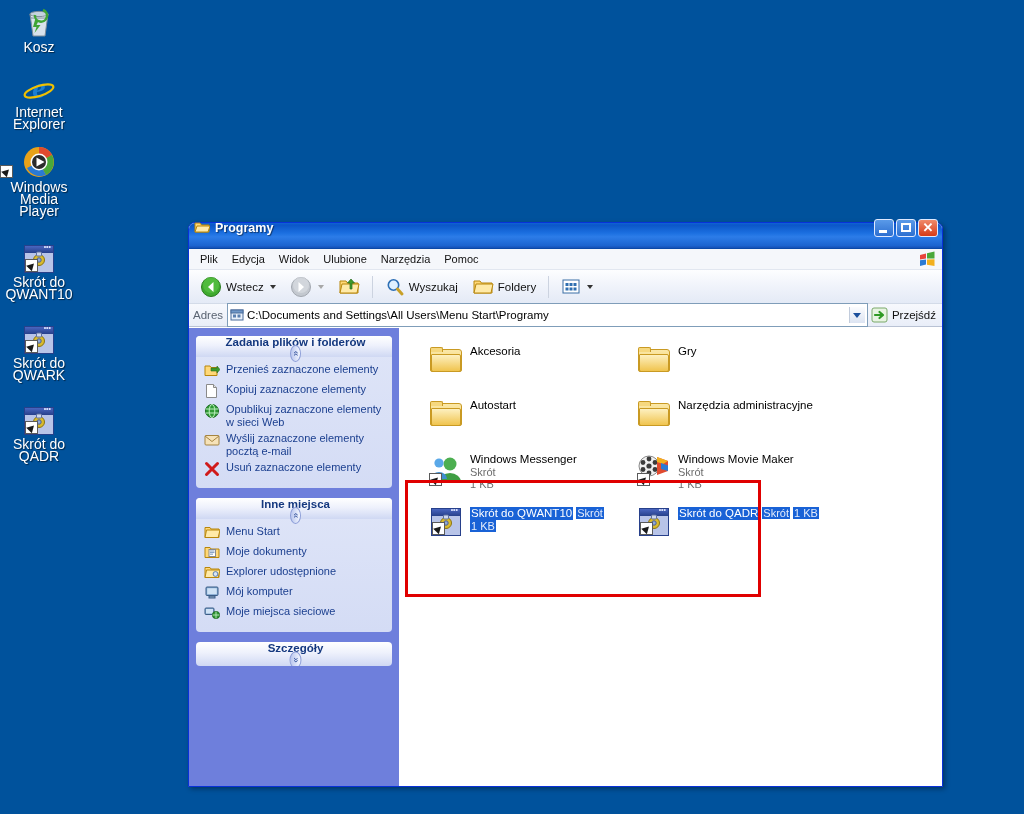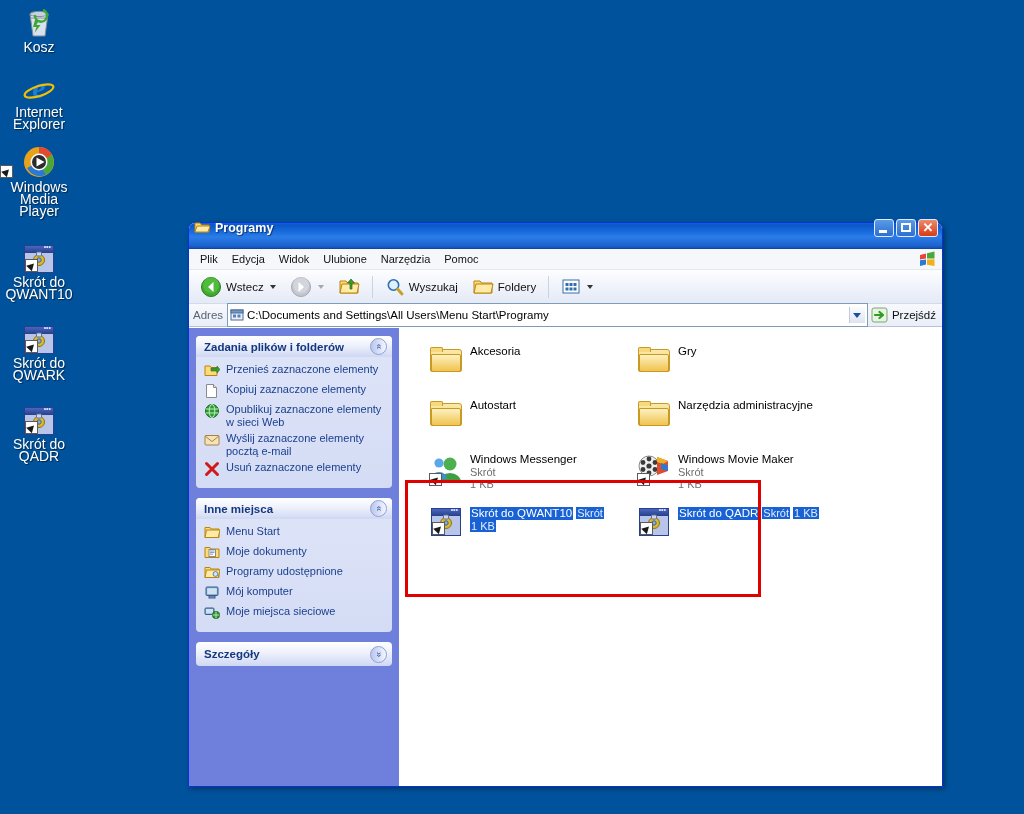--- a/index.html
+++ b/index.html
@@ -76,21 +76,21 @@
     background:linear-gradient(#fbfcfe,#dce4f2);border-left:1px solid #c2ccdc;}
   .gobtn{display:flex;align-items:center;gap:3px;padding:0 6px 0 3px;font-size:11.5px;color:#111;}
 
   .body{flex:1;display:flex;min-height:0;background:#fff;border-top:1px solid #fff;}
 
   
   .sidebar{width:210px;flex:none;background:#6e7fdc;padding:8px 7px 0 7px;box-sizing:border-box;overflow:hidden;}
   .panel{border-radius:4px;overflow:hidden;margin-bottom:10px;
     background:linear-gradient(180deg,#dfe5f8 0%,#d4dcf5 100%);}
   .panel-head{height:21px;display:flex;align-items:center;padding:0 5px 0 8px;
-    background:linear-gradient(180deg,#ffffff 0%,#eef1fc 45%,#cfd8f3 100%);}
+    background:linear-gradient(180deg,#ffffff 0%,#eef1fc 45%,#cfd8f3 100%);flex-direction:column;}
   .panel-title{font-size:11.5px;font-weight:bold;color:#14387f;flex:1;}
   .chev{width:15px;height:15px;border-radius:50%;background:linear-gradient(#f4f7ff,#b9c6ee);
     border:1px solid #8e9fd8;display:flex;align-items:center;justify-content:center;color:#1d3f8f;font-size:9px;line-height:9px;}
   .panel-body{padding:6px 6px 7px 8px;}
   .prow{display:flex;align-items:flex-start;gap:6px;margin-bottom:4px;}
   .prow .ptxt{font-size:11px;color:#1b3f8f;line-height:12.5px;}
   .ico{width:16px;height:16px;flex:none;position:relative;}
 
   
   .filelist{flex:1;background:#fff;position:relative;padding:12px 0 0 24px;box-sizing:border-box;}
@@ -424,21 +424,21 @@
               <span class="ptxt">Moje dokumenty</span>
             </div>
             <div class="prow">
               <span class="ico">
                 <svg width="16" height="14" viewBox="0 0 16 14">
                   <path d="M1 2.5 h5 l1 1.5 H15 v8.5 H1 Z" fill="#ffd878" stroke="#b8860b"></path>
                   <path d="M2.5 5 H16 l-1.8 7.5 H1 Z" fill="#ffeaa8" stroke="#b8860b"></path>
                   <circle cx="11.5" cy="9" r="2.4" fill="#d9e6f6" stroke="#5a7fb0"></circle>
                 </svg>
               </span>
-              <span class="ptxt">Programy udostępnione</span>
+              <span class="ptxt">Explorer udostępnione</span>
             </div>
             <div class="prow">
               <span class="ico">
                 <svg width="16" height="15" viewBox="0 0 16 15">
                   <rect x="2" y="2" width="12" height="8.5" rx="1" fill="#7fa6cf" stroke="#3b5d86"></rect>
                   <rect x="3.2" y="3.2" width="9.6" height="6" fill="#cfe2f5"></rect>
                   <rect x="5" y="11" width="6" height="2" fill="#8fa8c4" stroke="#3b5d86"></rect>
                 </svg>
               </span>
               <span class="ptxt">Mój komputer</span>

